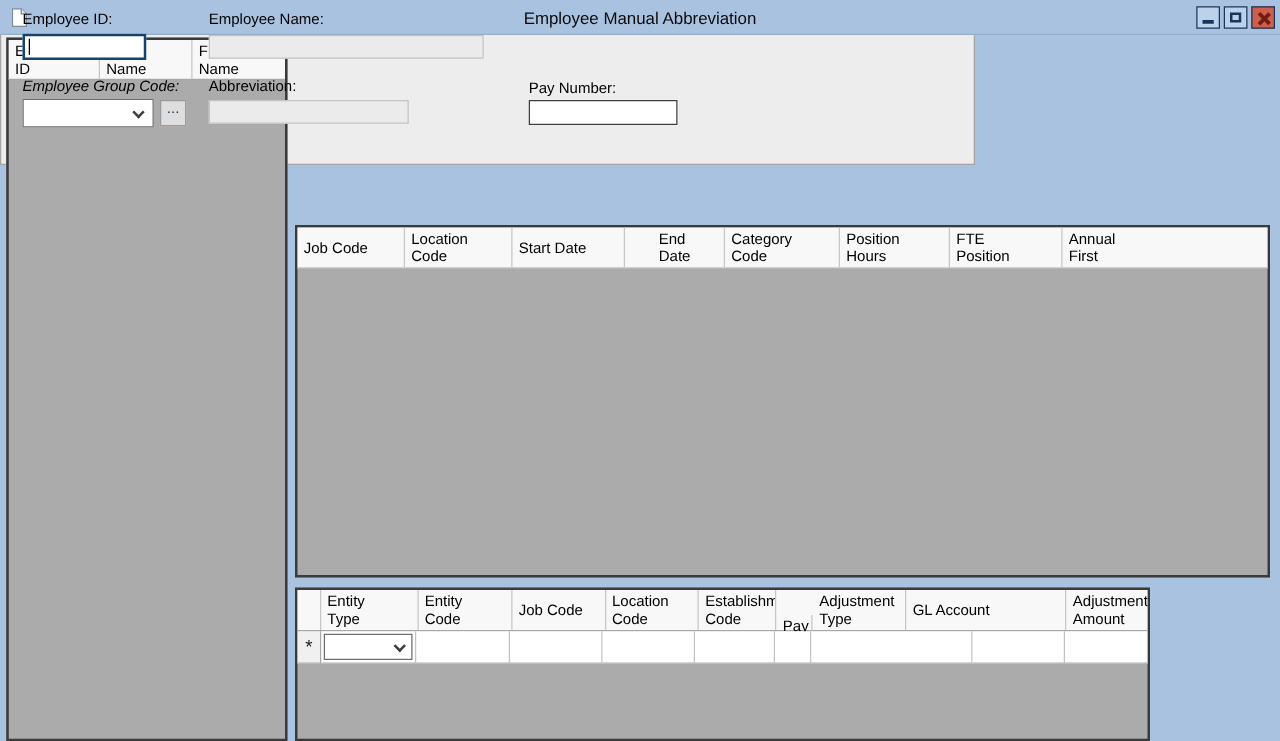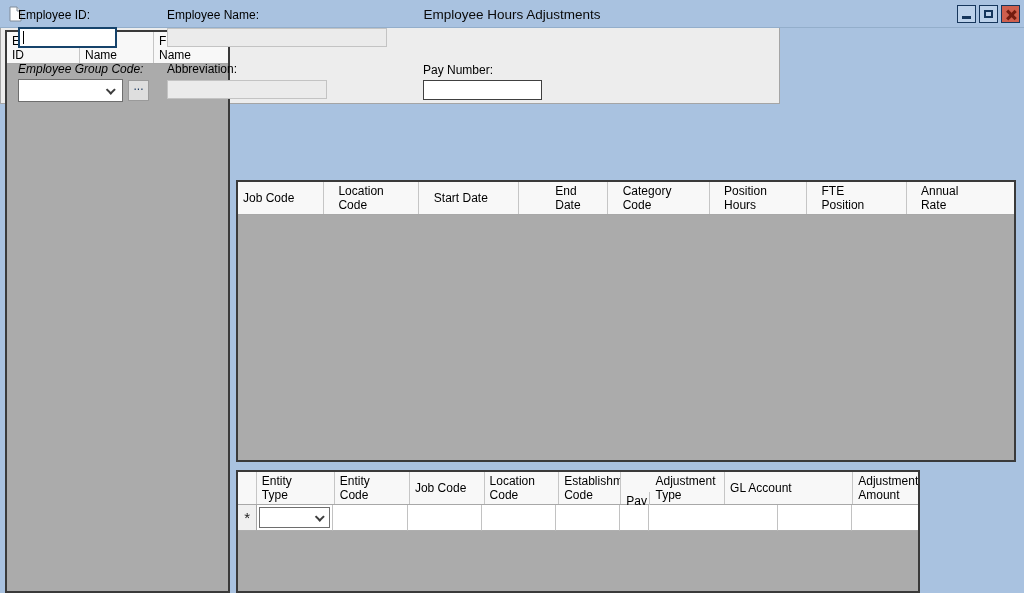--- a/index.html
+++ b/index.html
@@ -35,36 +35,36 @@
   .glyph-max { width:9px; height:8px; border:2px solid #16365c; background:transparent; display:block; }
   .glyph-x-a, .glyph-x-b {
     position:absolute; left:8px; top:3px; width:2.5px; height:12px; background:#731c10;
   }
   .glyph-x-a { transform:rotate(45deg); }
   .glyph-x-b { transform:rotate(-45deg); }
 
   
   .panel { position:absolute; background:#ababab; border:2px solid #3a3a3a; }
   .left-panel   { left:5px;  top:30px;  width:225px; height:563px; }
-  .form-panel   { left:236px; top:30px; width:780px; height:104px; background:#ededed; border:1px solid #a5a5a5; border-top-color:#8e8e8e; }
+  .form-panel   { left:236px; top:30px; width:780px; height:132px; background:#ededed; border:1px solid #a5a5a5; border-top-color:#8e8e8e; }
   .mid-panel    { left:236px; top:180px; width:780px; height:282px; }
   .bot-panel    { left:236px; top:470px; width:684px; height:123px; }
 
   
   .grid-header { display:flex; background:#f8f8f8; border-bottom:1px solid #a8a8a8; }
   .hcell {
     display:flex; align-items:center;
     font-size:12px; line-height:14px;
     border-right:1px solid #c6c6c6;
     padding:2px 10px 2px 5px;
     overflow:hidden; white-space:normal;
     height:100%;
   }
   .left-panel .grid-header { height:32px; }
-  .mid-panel .grid-header, .bot-panel .grid-header { height:33px;justify-content:space-between; }
+  .mid-panel .grid-header, .bot-panel .grid-header { height:33px; }
 
   
   .lc1 { width:73px; padding-right:12px; }
   .lc2 { width:74px; padding-right:12px; }
   .lc3 { width:74px; padding-right:12px; border-right:none; }
 
   
   .mc1 { width:86px; }
   .mc2 { width:86px; }
   .mc3 { width:90px; }
@@ -146,21 +146,21 @@
 </head>
 <body>
 
 <div class="titlebar">
   <span class="doc-icon">
     <svg width="13" height="16" viewBox="0 0 13 16">
       <path d="M1 1 h7 l4 4 v10 h-11 z" fill="#fdfdfd" stroke="#7e8b99" stroke-width="1"></path>
       <path d="M8 1 v4 h4" fill="#dfe4ea" stroke="#7e8b99" stroke-width="1"></path>
     </svg>
   </span>
-  <div class="title">Employee Hours Adjustments</div>
+  <div class="title">Employee Manual Abbreviation</div>
   <div class="win-controls">
     <div class="wbtn minmax">
       <span class="glyph-min"></span>
     </div>
     <div class="wbtn minmax">
       <span class="glyph-max"></span>
     </div>
     <div class="wbtn close">
       <span class="glyph-x-a"></span>
       <span class="glyph-x-b"></span>
@@ -209,21 +209,21 @@
 
 <div class="panel mid-panel">
   <div class="grid-header">
     <div class="hcell mc1">Job Code</div>
     <div class="hcell mc2">Location Code</div>
     <div class="hcell mc3">Start Date</div>
     <div class="hcell mc4">End Date</div>
     <div class="hcell mc5">Category Code</div>
     <div class="hcell mc8">Position Hours</div>
     <div class="hcell mc7">FTE Position</div>
-    <div class="hcell mc9">Annual Rate</div>
+    <div class="hcell mc9">Annual First</div>
   </div>
   <div class="grid-body"></div>
 </div>
 
 <div class="panel bot-panel">
   <div class="grid-header">
     <div class="hcell bc0"></div>
     <div class="hcell bc1">Entity Type</div>
     <div class="hcell bc2">Entity Code</div>
     <div class="hcell bc3">Job Code</div>

